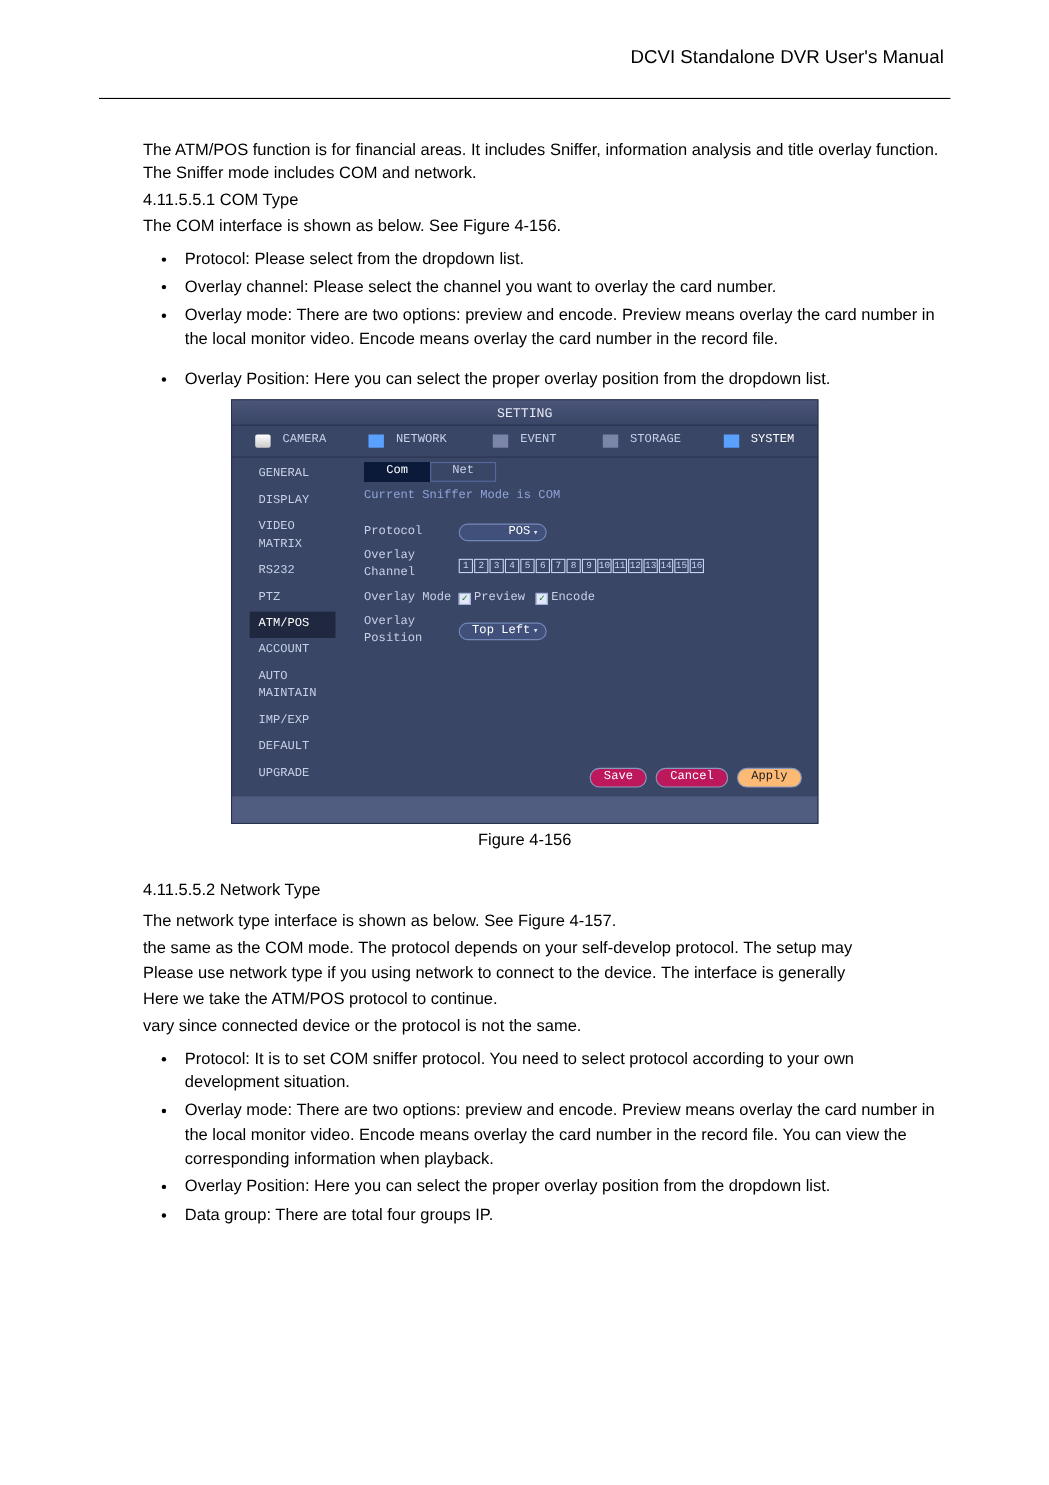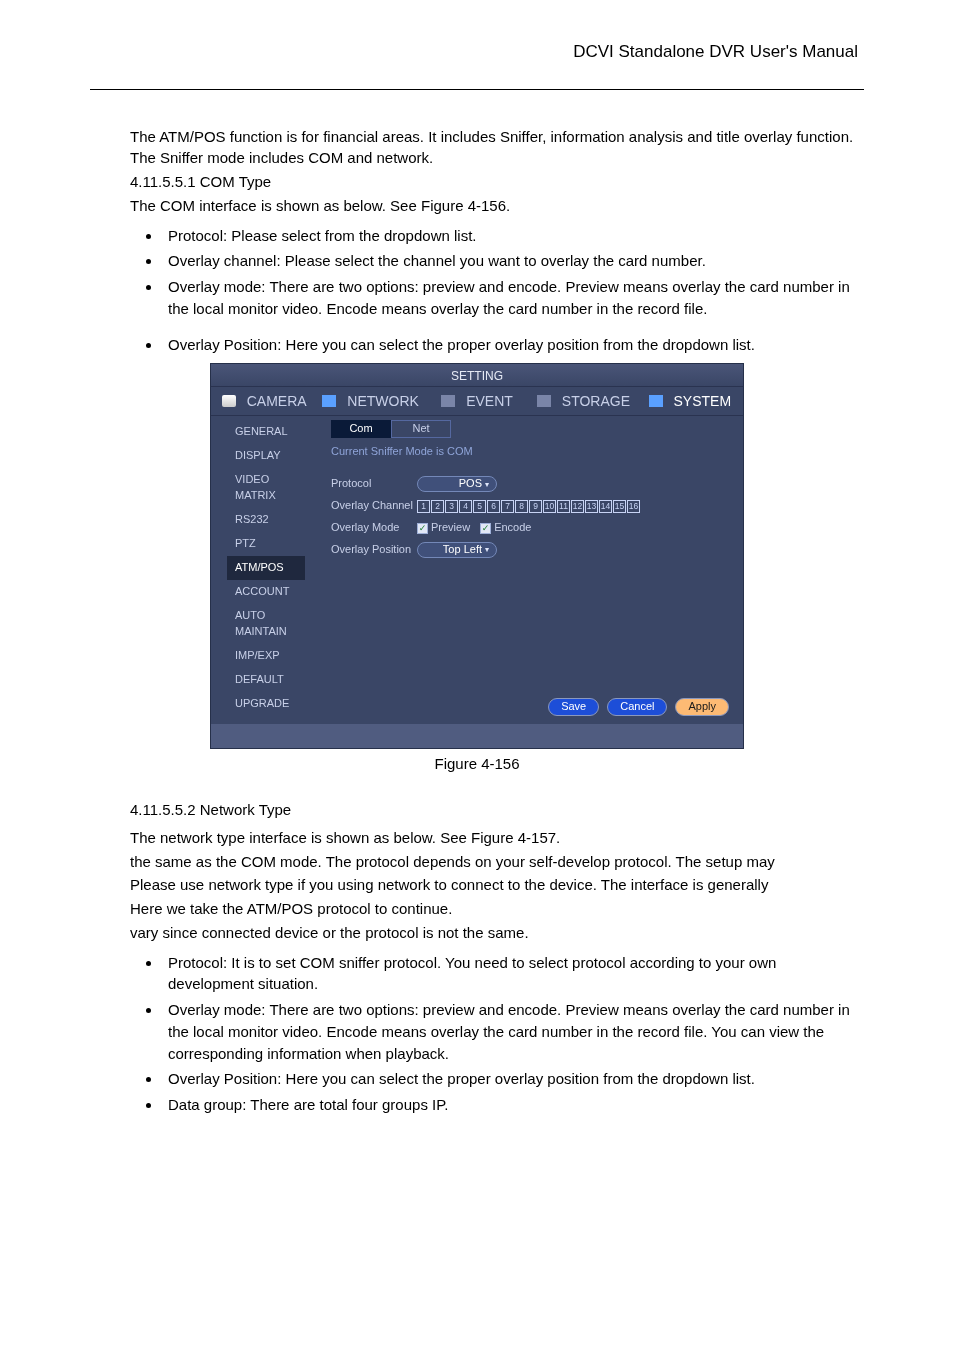--- a/index.html
+++ b/index.html
@@ -7,24 +7,24 @@
   .page { padding: 40px 90px 40px 90px; }
   .header-right { text-align: right; font-size: 17px; margin-bottom: 24px; padding-right: 6px;}
   .hr { border: none; border-top: 1.5px solid #000; margin-bottom: 36px; }
   .para { margin: 0 0 2px 40px; }
   ul.bullets { list-style: disc; margin-left: 72px; margin-top: 8px; margin-bottom: 8px; }
   ul.bullets li { margin-bottom: 4px; padding-left: 6px;}
   .h3 { font-size: 15px; margin-left: 40px; margin-top: 24px; margin-bottom: 6px; }
   .figure { display: flex; justify-content: center; margin: 6px 0 4px 0; }
   .figcap { text-align: center; font-size: 15px; margin-bottom: 18px; }
   
-  .shot { width: 534px; height: 386px; background: #3a4666; position: relative; font-family: Liberation Sans, sans-serif; color: #c8d0e8; font-size: 11px; border: 1px solid #26304a;}
+  .shot { width: 534px; height: 386px; background: #3a4666; position: relative; font-family: Liberation Mono, monospace; color: #c8d0e8; font-size: 11px; border: 1px solid #26304a;}
   .shot-titlebar { height: 22px; text-align: center; font-size: 12px; color: #e6eaf5; padding-top: 4px; background: linear-gradient(#4a5578,#3a4666);}
   .shot-tabs { display: flex; height: 30px; border-top: 1px solid #2a3350; border-bottom: 1px solid #2a3350;}
-  .shot-tab { flex: 1; display: flex; align-items: center; justify-content: center; gap: 11px; font-size: 14px; cursor: pointer;}
+  .shot-tab { flex: 1; display: flex; align-items: center; justify-content: center; gap: 11px; font-size: 11px; cursor: pointer;}
   .shot-tab.active { color: #fff; }
   .tab-ico { width: 14px; height: 12px; display: inline-block; }
   .ico-camera { background: linear-gradient(#fff,#ccc); border-radius: 2px;}
   .ico-network { background: #5aa0ff;}
   .ico-event { background: #7a85a8;}
   .ico-storage { background: #7a85a8;}
   .ico-system { background: #5aa0ff;}
   .shot-body { display:flex; height: calc(100% - 52px - 24px);}
   .shot-left { width: 110px; padding: 4px 16px;}
   .shot-left .item { padding: 4px 8px; font-size: 11px; cursor: pointer;}
@@ -36,21 +36,21 @@
   .status-line { color:#8fa4d8; margin-bottom:16px;}
   .frow { display:flex; align-items:center; margin-bottom:6px; font-size:11px;}
   .flabel { width: 86px; }
   .dropdown { background:#40507a; color:#fff; border:1px solid #7488b8; border-radius:9px; height:16px; width:80px; display:flex; align-items:center; justify-content:flex-end; padding:0 4px 0 8px; cursor:pointer;}
   .dd-arrow { width:10px; height:10px; display:flex; align-items:center; justify-content:center; font-size:8px; color:#dfe6fa;}
   .chn-boxes { display:flex; gap:1px;}
   .chn { width:13px; height:13px; border:1px solid #c8d4f5; display:flex; align-items:center; justify-content:center; font-size:8.5px; color:#c8d4f5; cursor:pointer;}
   .cbx { width:11px; height:11px; background:#e2e8f7; display:inline-flex; align-items:center; justify-content:center; font-size:9px; color:#1b7a2a; margin-right:3px; border:1px solid #9fb0d8;}
   .ov-label { margin-right:10px;}
   .btnrow { position:absolute; right:14px; bottom:8px; display:flex; gap:8px;}
-  .btn { height:18px; padding: 0 12px; border:1px solid #8a98be; border-radius:9px; background:#1d4ed8; color:#fff; display:flex; align-items:center; font-size:11px; cursor:pointer;}
+  .btn { height:18px; padding: 0 12px; border:1px solid #8a98be; border-radius:9px; background:#be185d; color:#fff; display:flex; align-items:center; font-size:11px; cursor:pointer;}
   .btn.last { color:#1a1a1a; background:#fdba74;}
   .footerbar { height:24px; background:#505c80;}
 </style>
 </head>
 <body>
 <div class="page">
 
   <div class="header-right">DCVI Standalone DVR User's Manual</div>
   <hr class="hr">
 

